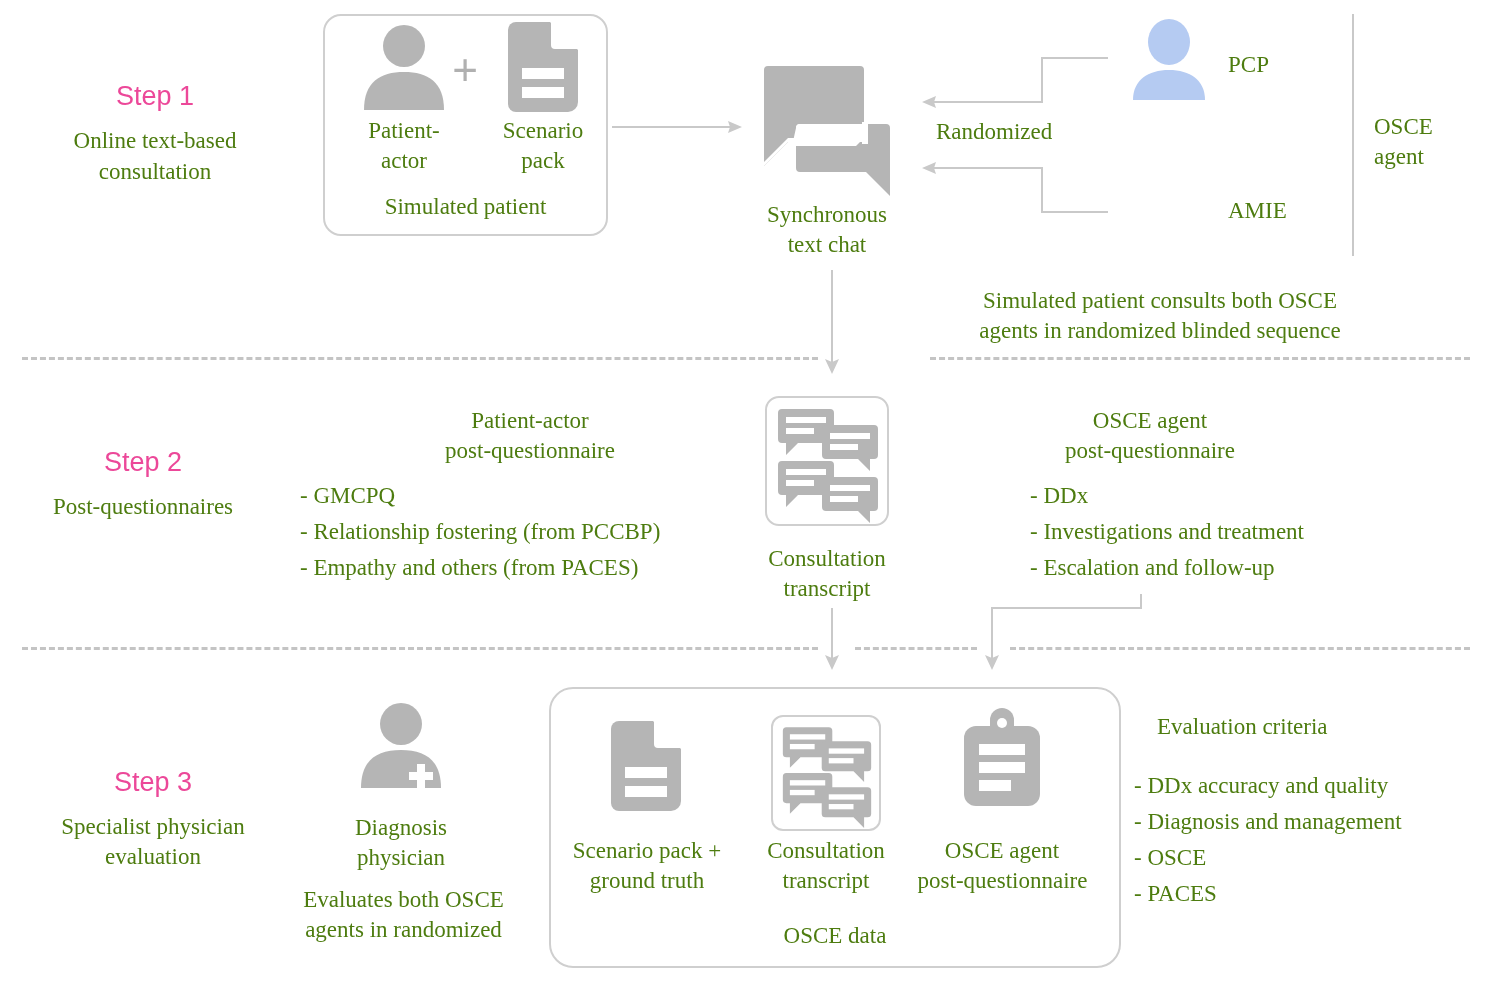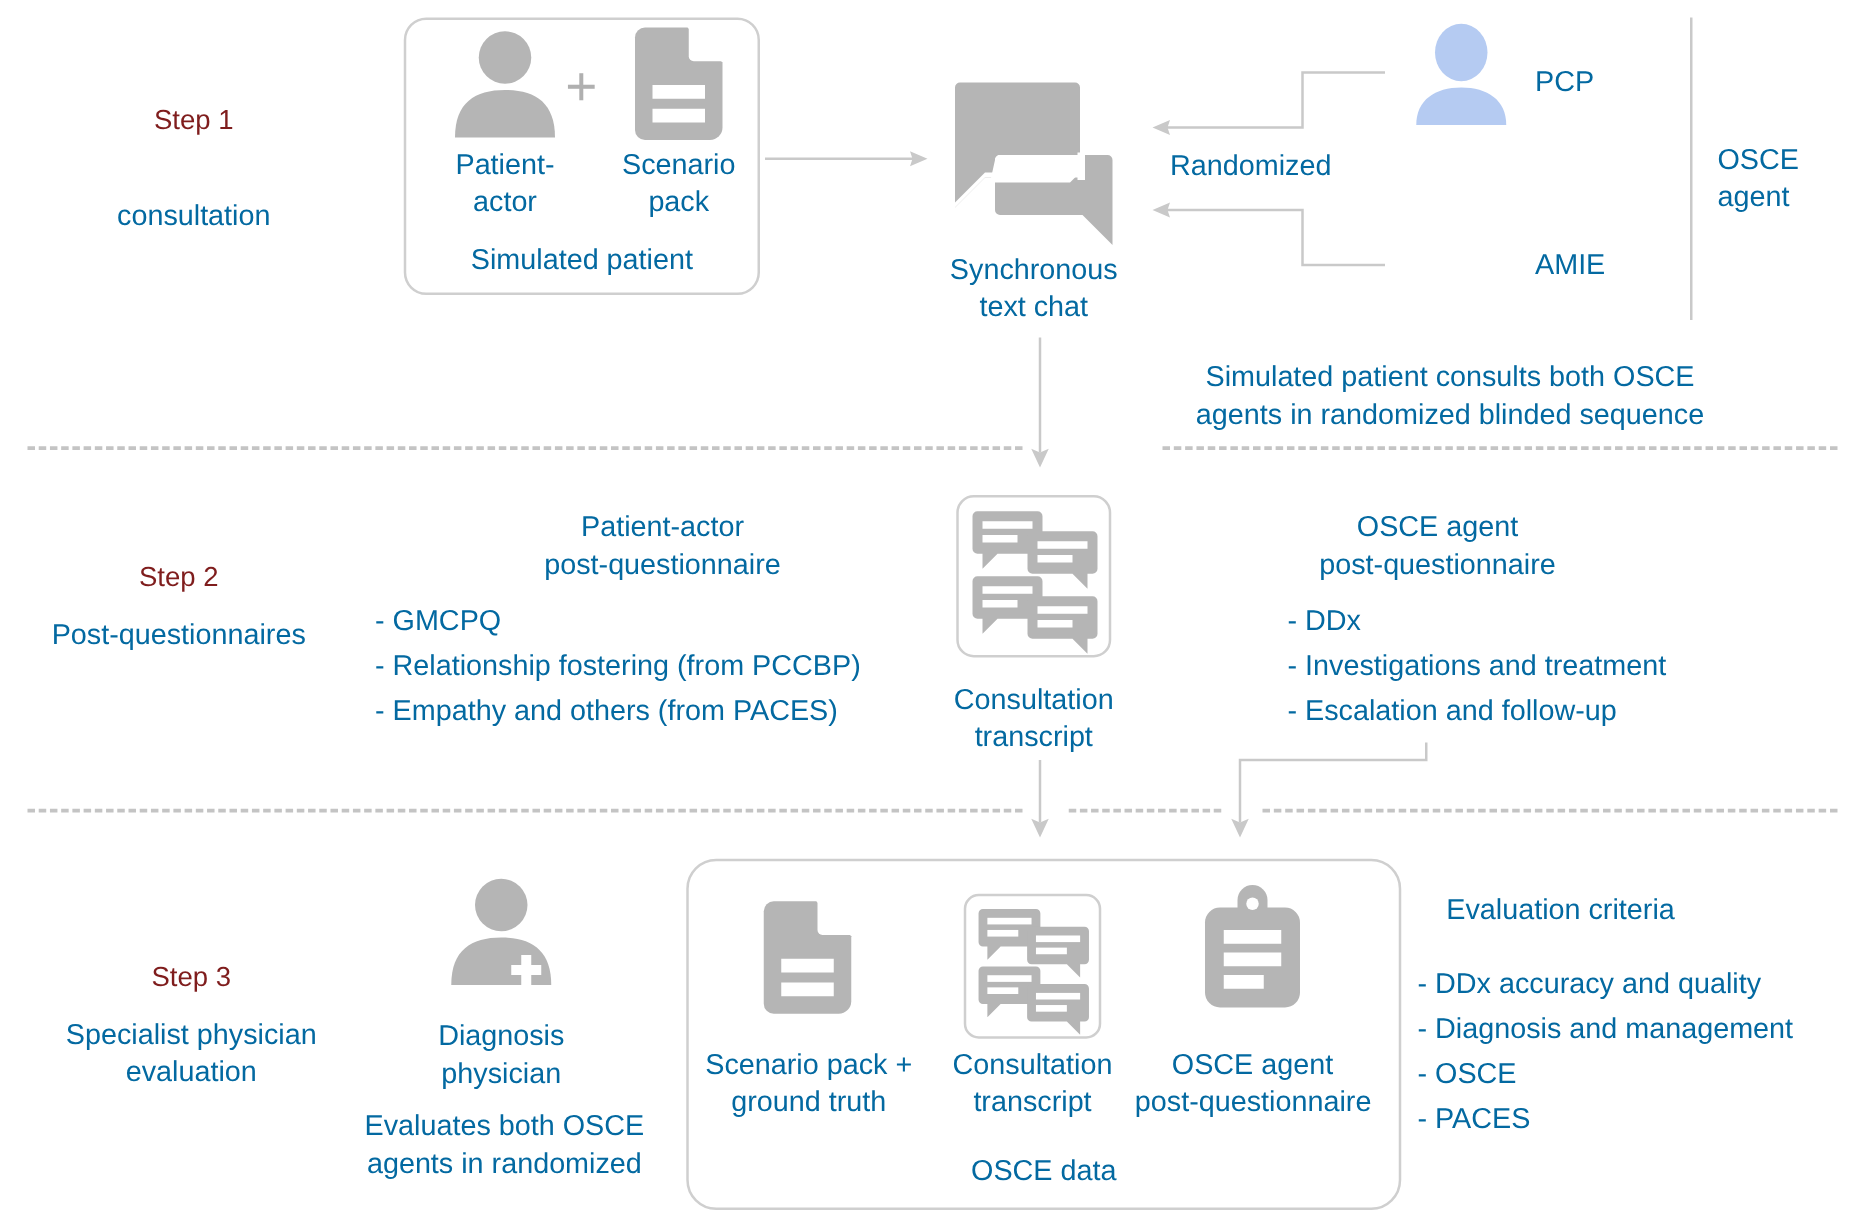--- a/index.html
+++ b/index.html
@@ -12,27 +12,28 @@
     position:relative;
     width:1486px;
     height:984px;
     overflow:hidden;
     background:#ffffff;
   }
   .abs{position:absolute;}
   .txt{
     font-size:23px;
     line-height:30px;
-    color:#0369a1;
+    color:#4d7c0f;
     white-space:pre;
+    font-family:Liberation Serif, serif;
   }
   .ctr{text-align:center;}
   .step-label{
-    font-size:22px;
-    color:#7f1d1d;
+    font-size:27px;
+    color:#ec4899;
     line-height:28px;
     text-align:center;
     white-space:pre;
   }
   .rbox{
     border:2px solid #cfcfcf;
     border-radius:18px;
     background:#ffffff;
     box-sizing:border-box;
   }
@@ -51,20 +52,21 @@
 
 <div id="canvas">
 
   <div class="abs dashline" style="left:22px;top:357px;width:796px;"></div>
   <div class="abs dashline" style="left:930px;top:357px;width:540px;"></div>
   <div class="abs dashline" style="left:22px;top:647px;width:796px;"></div>
   <div class="abs dashline" style="left:855px;top:647px;width:122px;"></div>
   <div class="abs dashline" style="left:1010px;top:647px;width:460px;"></div>
 
   <div class="abs step-label" style="left:40px;top:82px;width:230px;">Step 1</div>
+  <div class="abs txt ctr" style="left:40px;top:126px;width:230px;">Online text-based</div>
   <div class="abs txt ctr" style="left:40px;top:157px;width:230px;">consultation</div>
 
   <div class="abs rbox" style="left:323px;top:14px;width:285px;height:222px;"></div>
 
   <div class="ico" style="left:358px;top:24px;">
     <svg width="92" height="86" viewBox="0 0 92 86" aria-hidden="true">
       <circle cx="46" cy="22" r="21" fill="#b5b5b5"></circle>
       <path d="M6 86 C6 58 22 48 46 48 C70 48 86 58 86 86 Z" fill="#b5b5b5"></path>
     </svg>
   </div>

